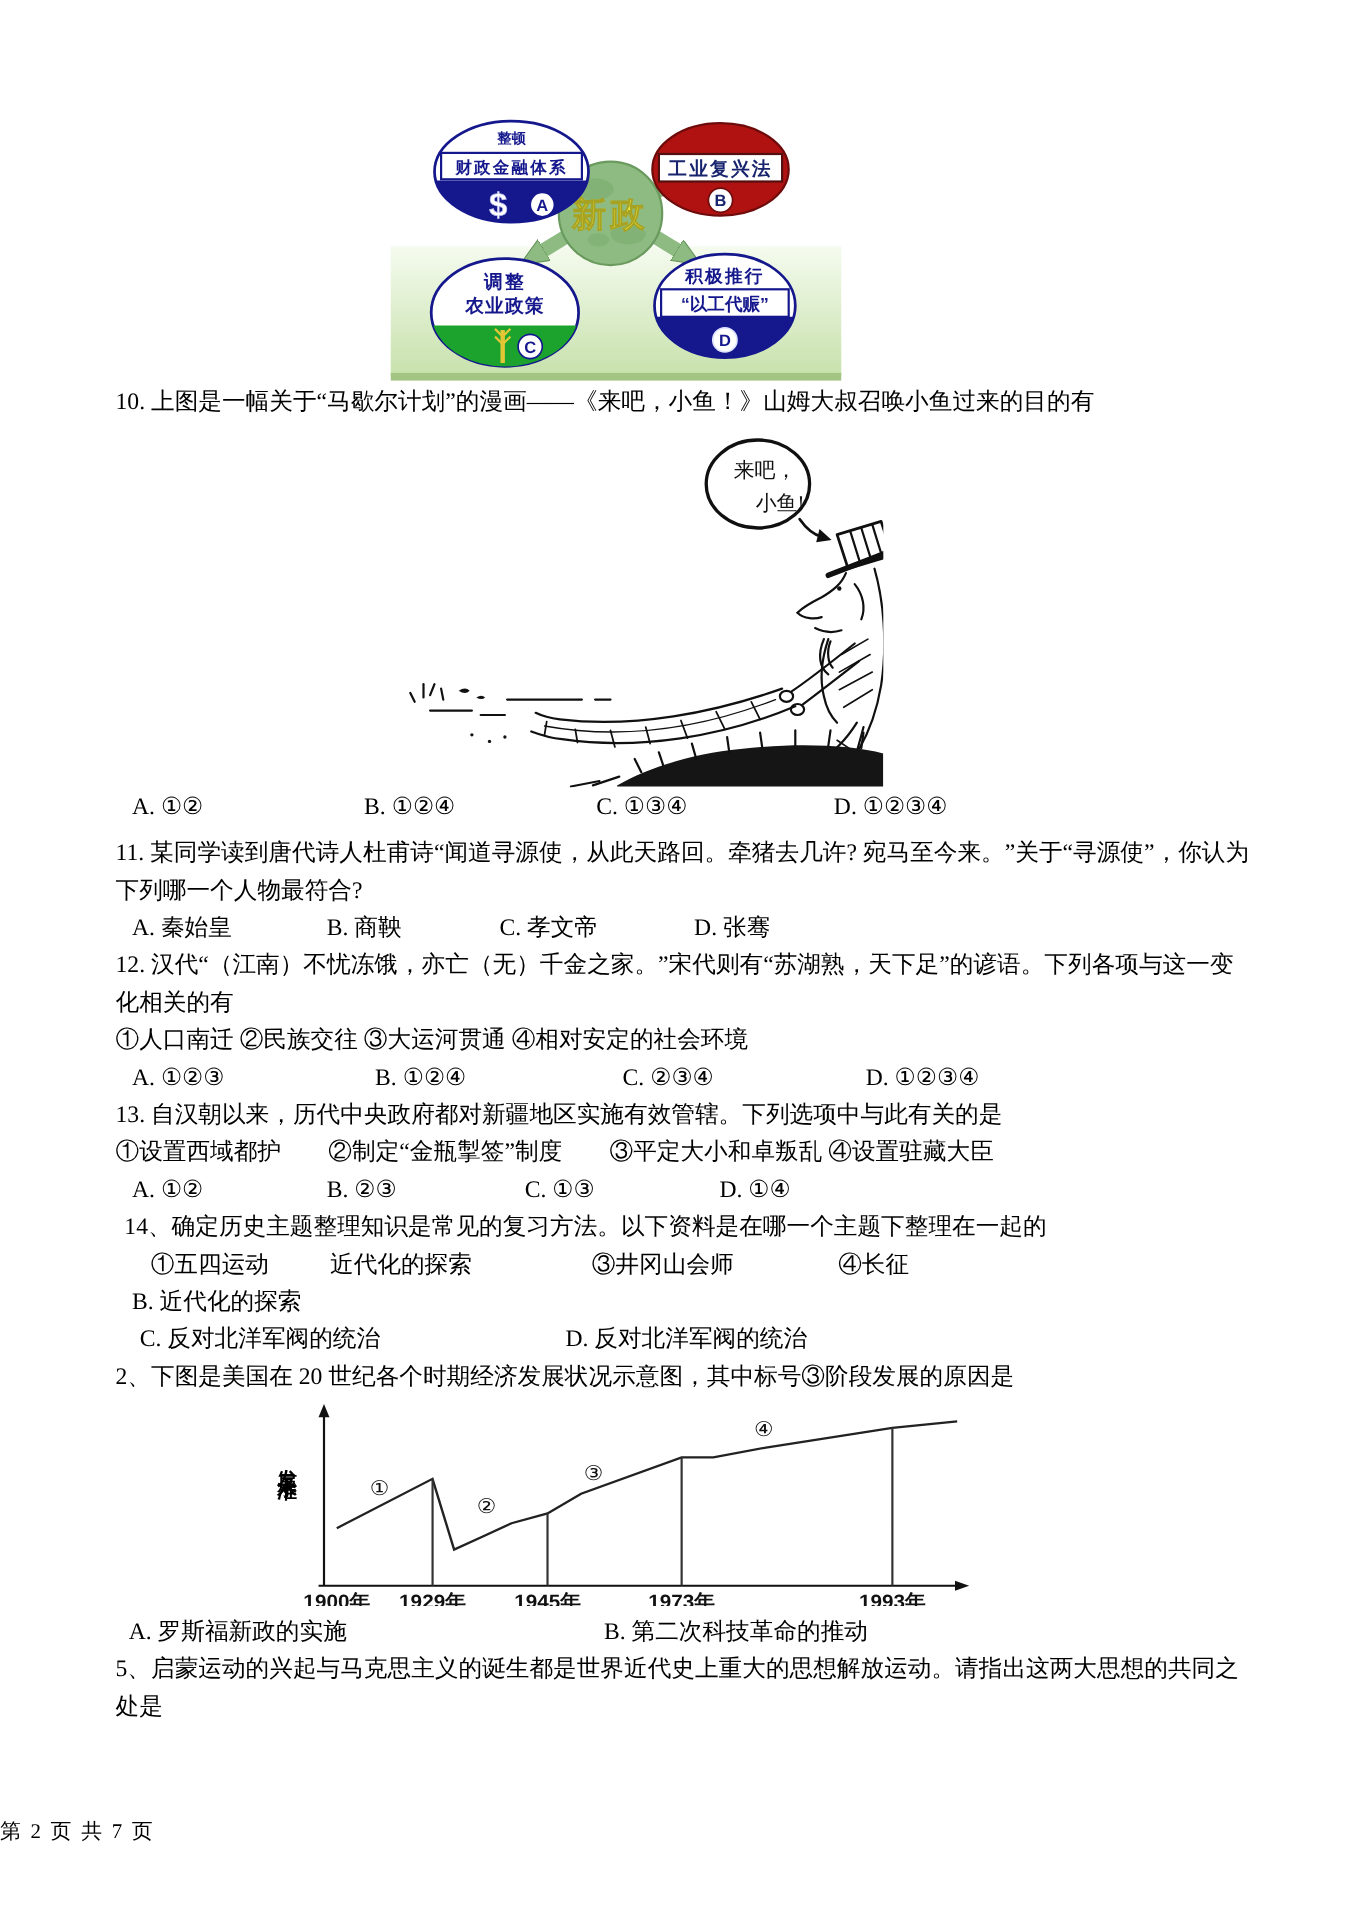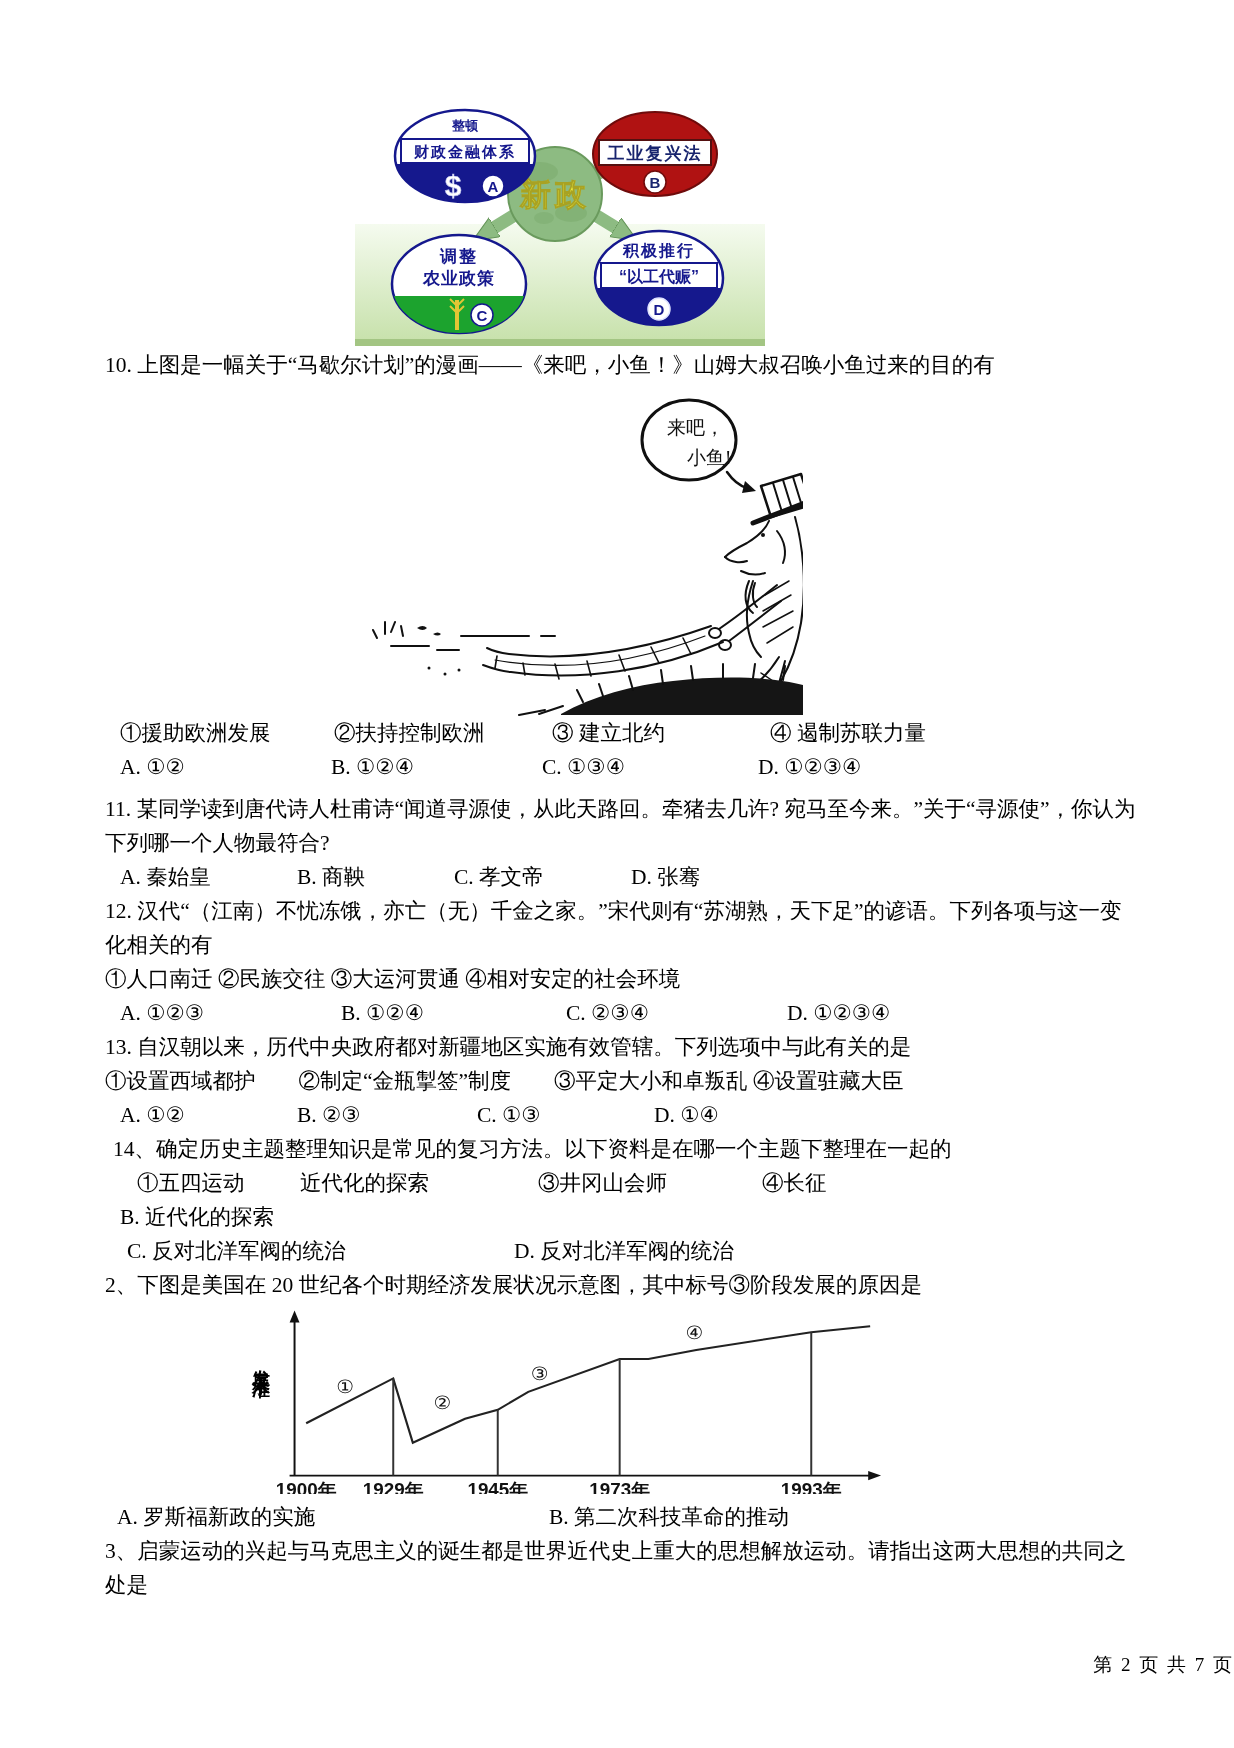--- a/index.html
+++ b/index.html
@@ -18,21 +18,21 @@
   .cartoon-wrap { width:470px; height:332px; margin:2px 0 0 228px; }
   .chart-wrap { position:relative; width:660px; margin:2px 0 0 130px; }
   .ylabel {
     position:absolute; left:14px; top:52px;
     writing-mode:vertical-rl; text-orientation:upright;
     font-weight:bold; font-size:18px; letter-spacing:3px;
     font-family:"Liberation Sans",sans-serif;
   }
   .footer {
     position:absolute; top:1652px; left:0; width:100%;
-    text-align:right; font-size:19px; letter-spacing:2px;
+    text-align:left; font-size:19px; letter-spacing:2px;
   }
   svg text { font-family:"Liberation Sans",sans-serif; }
   svg .serif { font-family:"Liberation Serif",serif; }
 </style>
 </head>
 <body>
 
 <div class="page">
 
   <div class="diagram-wrap">
@@ -198,26 +198,20 @@
           <line x1="206" y1="330" x2="230" y2="322"></line>
           <line x1="186" y1="331" x2="212" y2="326"></line>
         </g>
       </g>
       <text class="serif" x="334" y="50" font-size="19" fill="#101010">来吧，</text>
       <text class="serif" x="354" y="80" font-size="19" fill="#101010">小鱼!</text>
     </svg>
   </div>
 
   <div class="row" style="padding-left:15px">
-    <span style="width:214px">①援助欧洲发展</span>
-    <span style="width:218px">②扶持控制欧洲</span>
-    <span style="width:218px">③ 建立北约</span>
-    <span>④ 遏制苏联力量</span>
-  </div>
-  <div class="row" style="padding-left:15px">
     <span style="width:211px">A. ①②</span>
     <span style="width:211px">B. ①②④</span>
     <span style="width:216px">C. ①③④</span>
     <span>D. ①②③④</span>
   </div>
 
   <div class="line" style="margin-top:8px">11. 某同学读到唐代诗人杜甫诗“闻道寻源使，从此天路回。牵猪去几许? 宛马至今来。”关于“寻源使”，你认为下列哪一个人物最符合?</div>
   <div class="row" style="padding-left:15px">
     <span style="width:177px">A. 秦始皇</span>
     <span style="width:157px">B. 商鞅</span>
@@ -290,17 +284,17 @@
         <text x="580.6" y="208">1993年</text>
       </g>
     </svg>
   </div>
 
   <div class="row" style="padding-left:12px">
     <span style="width:432px">A. 罗斯福新政的实施</span>
     <span>B. 第二次科技革命的推动</span>
   </div>
 
-  <div class="line">3、启蒙运动的兴起与马克思主义的诞生都是世界近代史上重大的思想解放运动。请指出这两大思想的共同之处是</div>
+  <div class="line">5、启蒙运动的兴起与马克思主义的诞生都是世界近代史上重大的思想解放运动。请指出这两大思想的共同之处是</div>
 
 </div>
 
 <div class="footer">第 2 页 共 7 页</div>
 
 </body></html>

